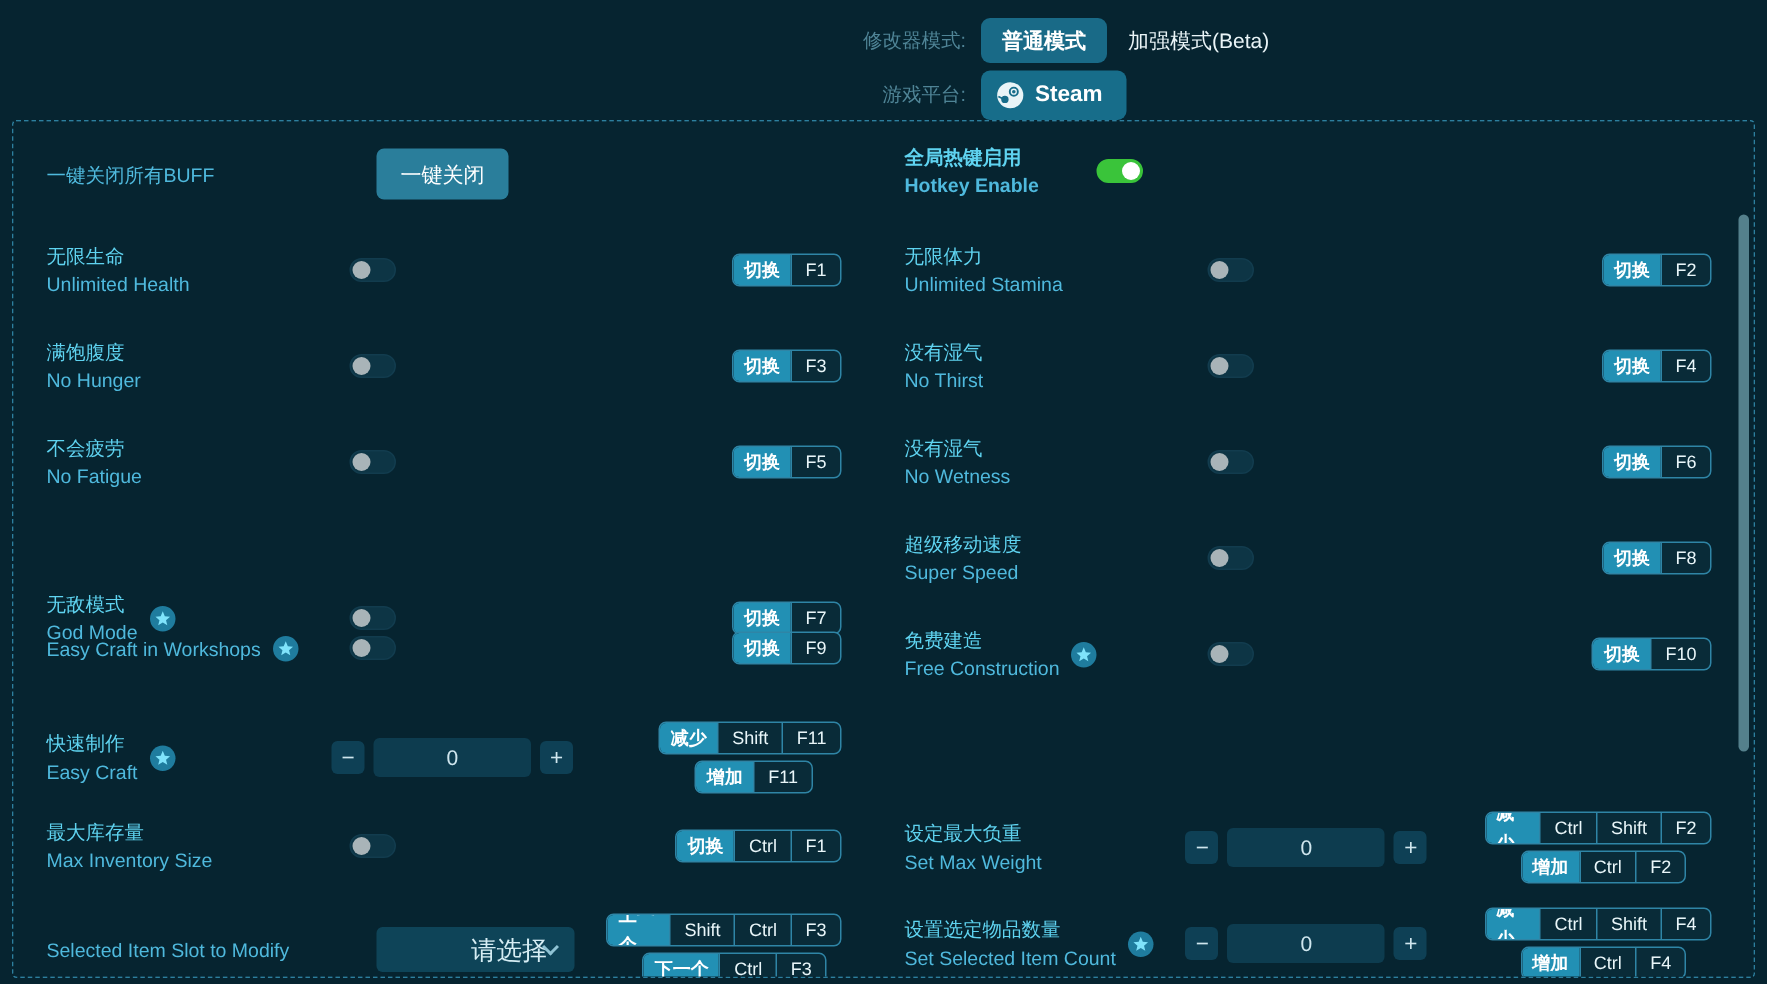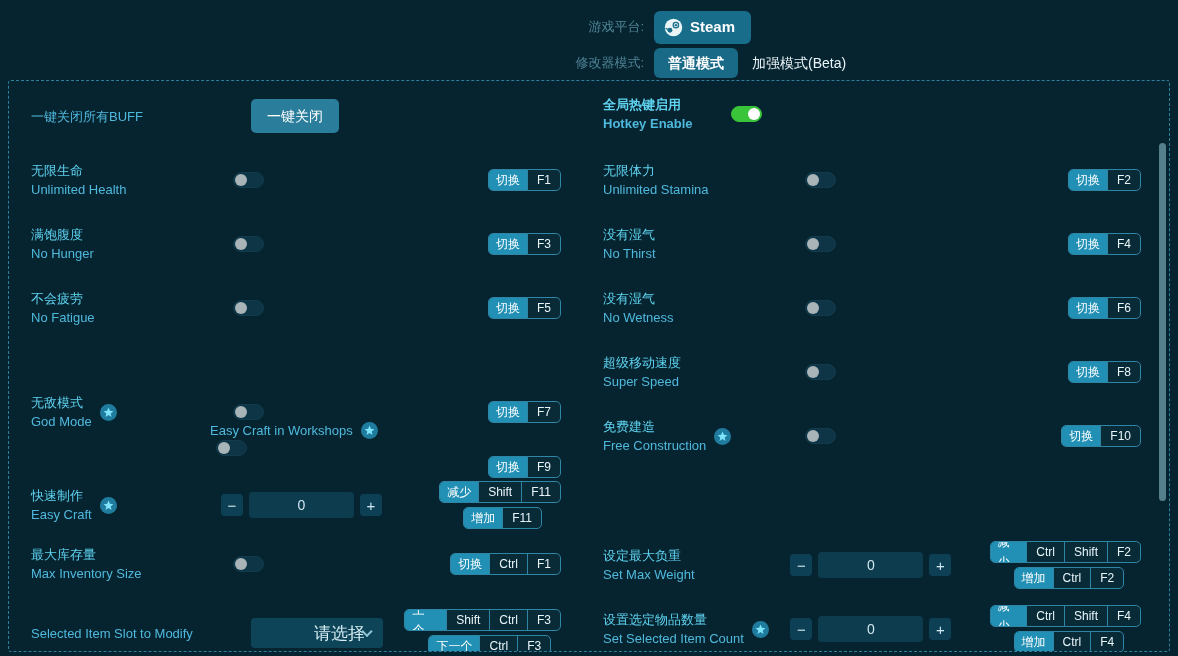--- a/index.html
+++ b/index.html
@@ -78,21 +78,21 @@
   .toggle.on { background: #3ac43a; border-color: #3ac43a; }
   .toggle.on .knob { left: auto; right: 1px; background: #ffffff; }
 
   
   .hk {
     display: inline-flex; align-items: stretch; border: 1px solid #2f85a6;
     border-radius: 5px; overflow: hidden; height: 22px; background: #092b38;
     cursor: pointer;
   }
   .hk .act {
-    background: #2290b4; color: #fff; font-size: 12px; font-weight: normal;
+    background: #2290b4; color: #fff; font-size: 12px; font-weight: bold;
     padding: 0 7px; display: flex; align-items: center; line-height: 20px;
   }
   .hk .key {
     color: #e9f6f9; font-size: 12px; padding: 0 9px; display: flex;
     align-items: center; border-left: 1px solid #2f85a6; line-height: 20px;
   }
   .hkwrap { display: flex; flex-direction: column; gap: 4px; align-items: flex-start; }
   .hkwrap.indent > .hk:nth-child(2) { margin-left: 24px; }
 
   
@@ -134,40 +134,40 @@
 </style>
 </head>
 <body>
 
 <div class="app">
 
   <div class="header">
 
 
     <div class="header-right">
+      <div class="hrow">
+        <span class="lbl">修改器模式:</span>
+        <button class="mode-btn">普通模式</button>
+        <button class="mode-btn inactive">加强模式(Beta)</button>
+      </div>
       <div class="hrow">
         <span class="lbl">游戏平台:</span>
         <button class="steam-btn">
           <span>
             <svg class="steam-ico" viewBox="0 0 24 24" aria-hidden="true">
               <circle cx="12" cy="12" r="11" fill="#e9f4f7"></circle>
               <circle cx="15" cy="9" r="3.4" fill="none" stroke="#176d8a" stroke-width="1.6"></circle>
               <circle cx="15" cy="9" r="1.5" fill="#176d8a"></circle>
               <circle cx="7.5" cy="15.5" r="3.1" fill="#176d8a"></circle>
               <path d="M2 13 L8 16" stroke="#176d8a" stroke-width="1.5" fill="none"></path>
             </svg>
           </span>
           <span>Steam</span>
         </button>
       </div>
-      <div class="hrow">
-        <span class="lbl">修改器模式:</span>
-        <button class="mode-btn">普通模式</button>
-        <button class="mode-btn inactive">加强模式(Beta)</button>
-      </div>
     </div>
   </div>
 
   <div class="panel">
     <div class="scrollpane">
       <div class="grid" id="grid">
 
         <div class="row col-l" style="top:18px;">
           <div style="width:220px;">
             <span class="name-single">一键关闭所有BUFF</span>
@@ -335,21 +335,21 @@
                 <div class="knob"></div>
               </div>
             </div>
             <div class="hkwrap" style="margin-left: auto;">
               <div class="hk">
                 <span class="act">切换</span>
                 <span class="key">F8</span>
               </div>
             </div>
           </div>
-          <div class="row col-l" style="top: 340px; width: 530px; flex-direction: column;">
+          <div class="row col-l" style="top: 340px; width: 530px;">
             <div style="width: 172px; display: flex; align-items: center;">
               <div>
                 <div class="name-single">Easy Craft in Workshops</div>
               </div>
               <span class="star" style="margin-left: 8px;">
                 <svg width="11" height="11" viewBox="0 0 12 12">
                   <polygon points="6,0.6 7.5,4.2 11.3,4.5 8.4,7 9.3,10.8 6,8.7 2.7,10.8 3.6,7 0.7,4.5 4.5,4.2" fill="#7fe3fb"></polygon>
                 </svg>
               </span>
             </div>

